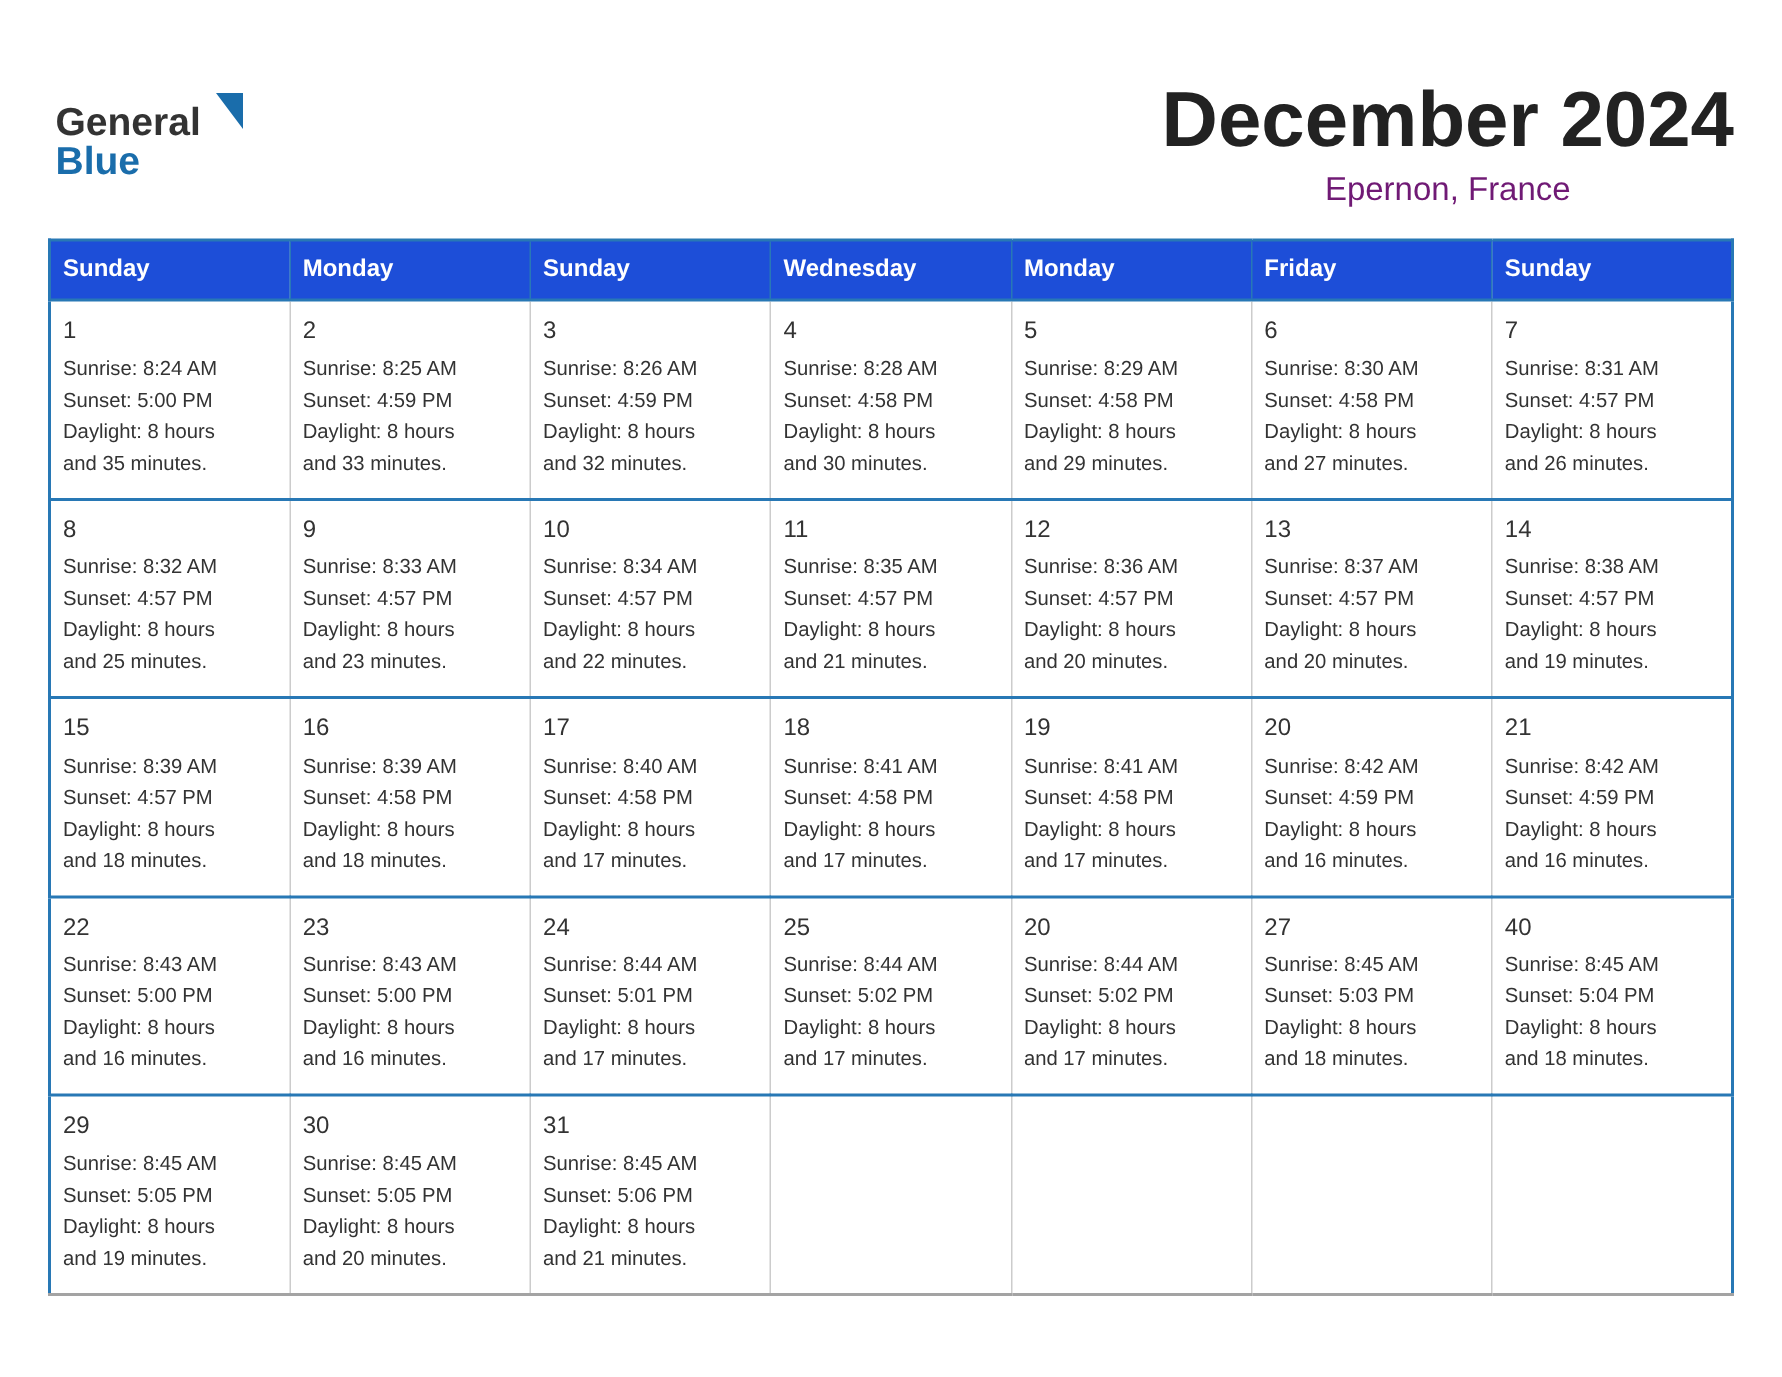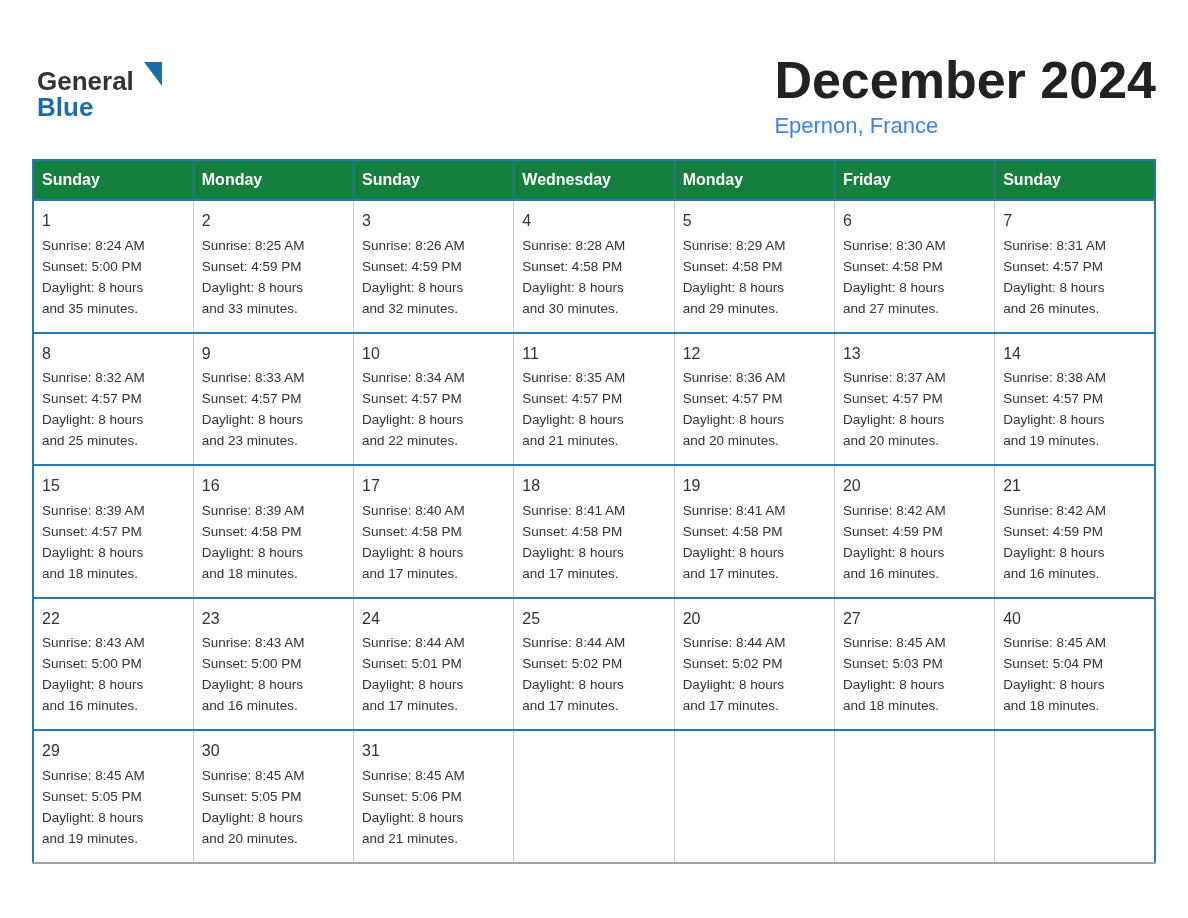--- a/index.html
+++ b/index.html
@@ -16,40 +16,40 @@
       align-items: flex-start;
       margin-bottom: 20px;
       margin-top: 28px;
     }
     .logo {
       display: flex;
       flex-direction: column;
       align-items: flex-start;
     }
     .title-block {
-      text-align: left;
+      text-align: center;
     }
     .calendar-title {
       font-size: 52px;
       font-weight: bold;
       color: #222;
       line-height: 1.1;
     }
     .calendar-subtitle {
       font-size: 22px;
-      color: #3b82f6;
+      color: #701a75;
       margin-top: 4px;
     }
     table {
       width: 100%;
       border-collapse: collapse;
       table-layout: fixed;
     }
     th {
-      background-color: #15803d;
+      background-color: #1d4ed8;
       color: #fff;
       font-size: 16px;
       font-weight: bold;
       padding: 10px 8px;
       text-align: left;
       border: 1px solid #2878b5;
     }
     td {
       vertical-align: top;
       padding: 8px 8px 12px 8px;

